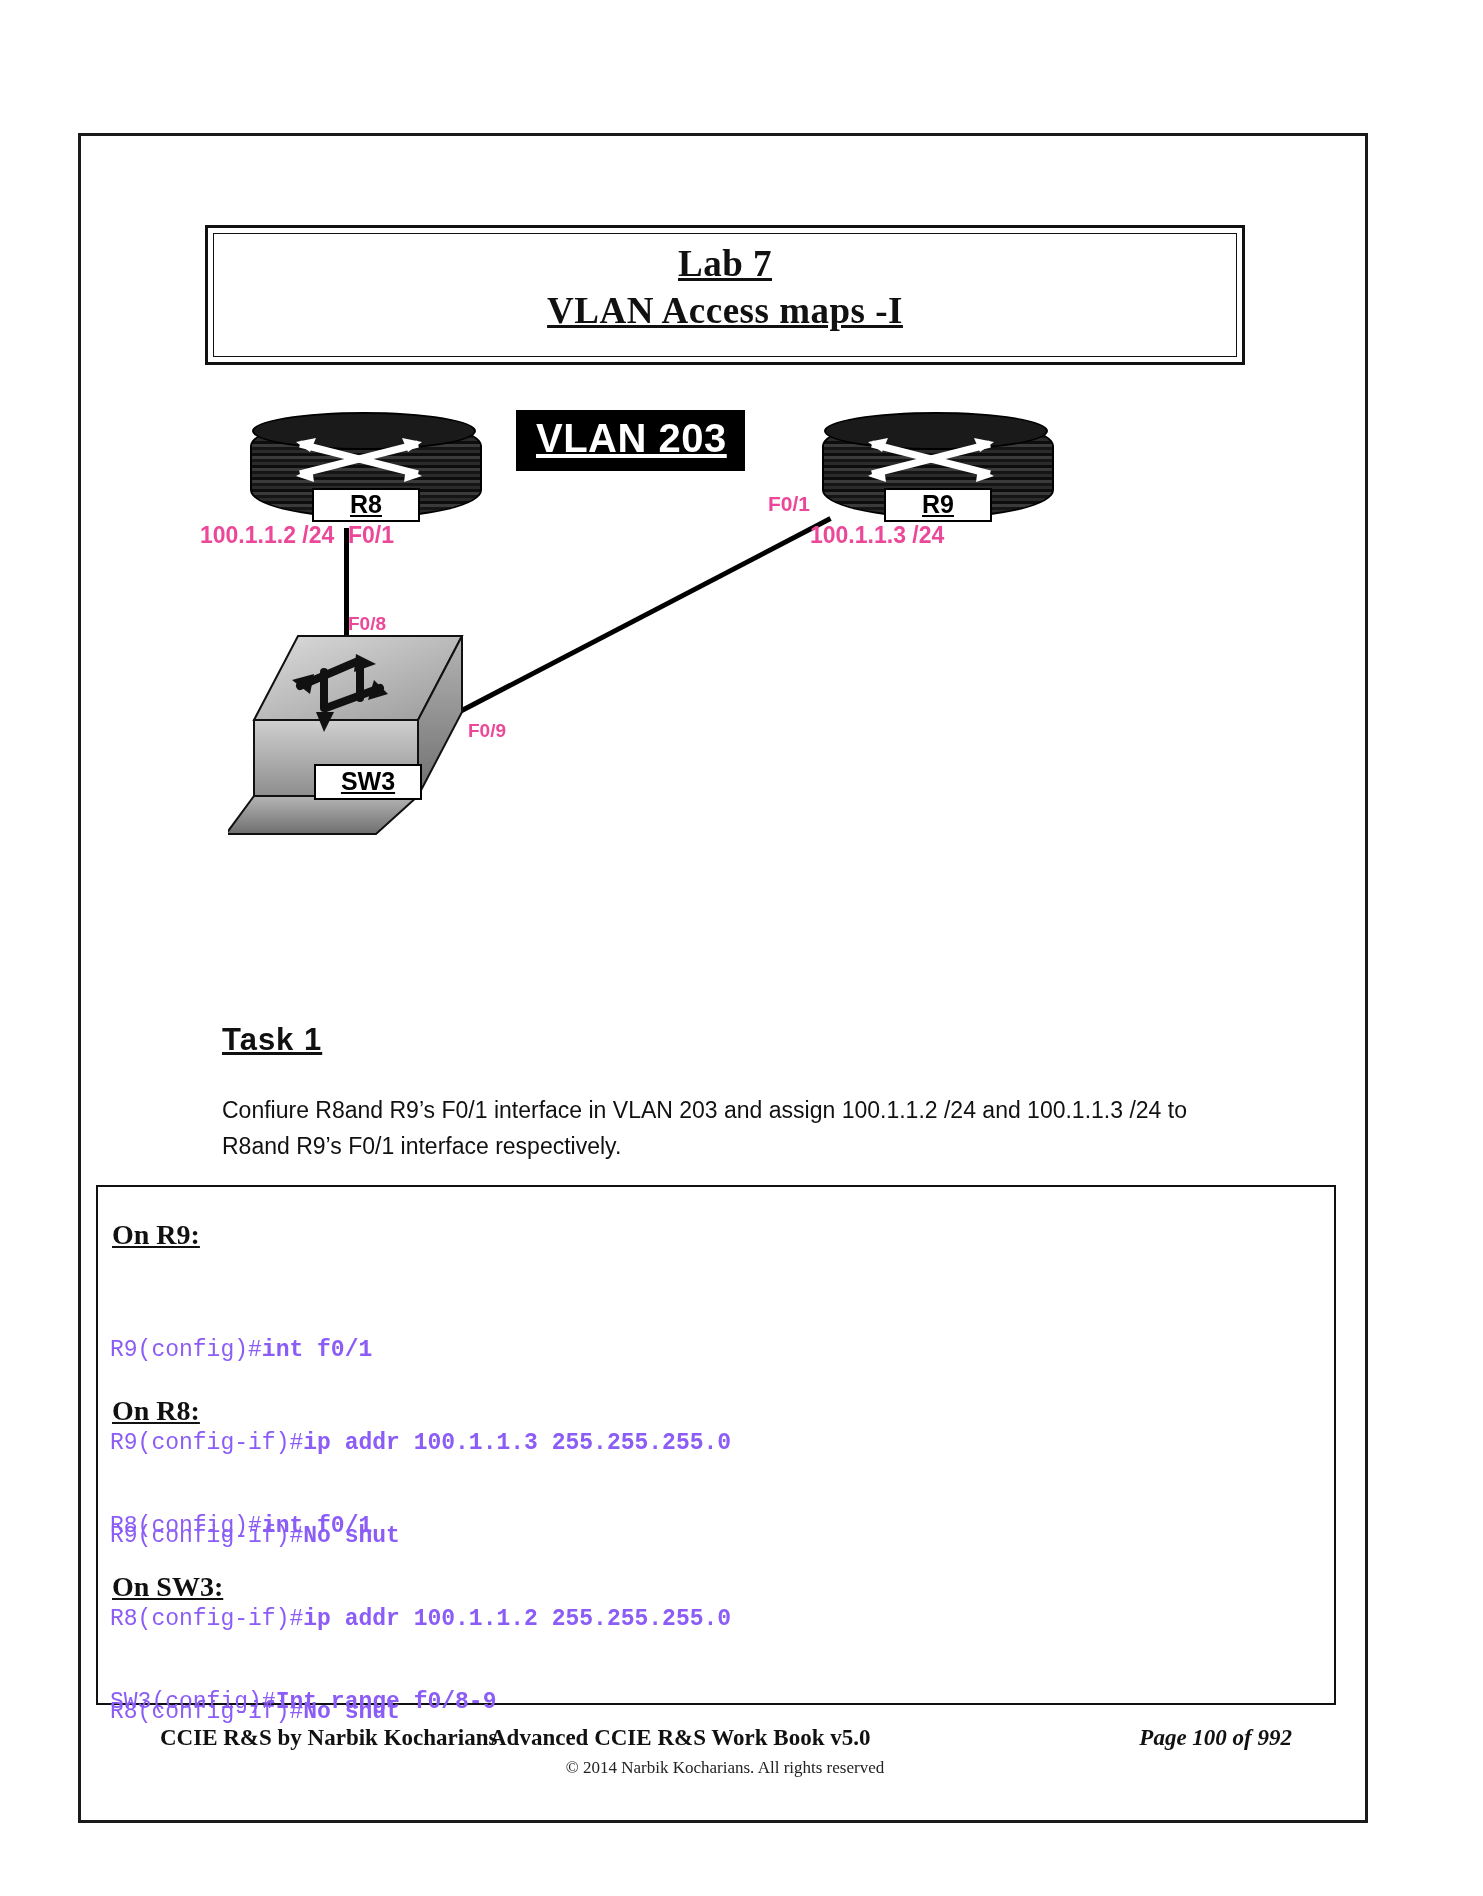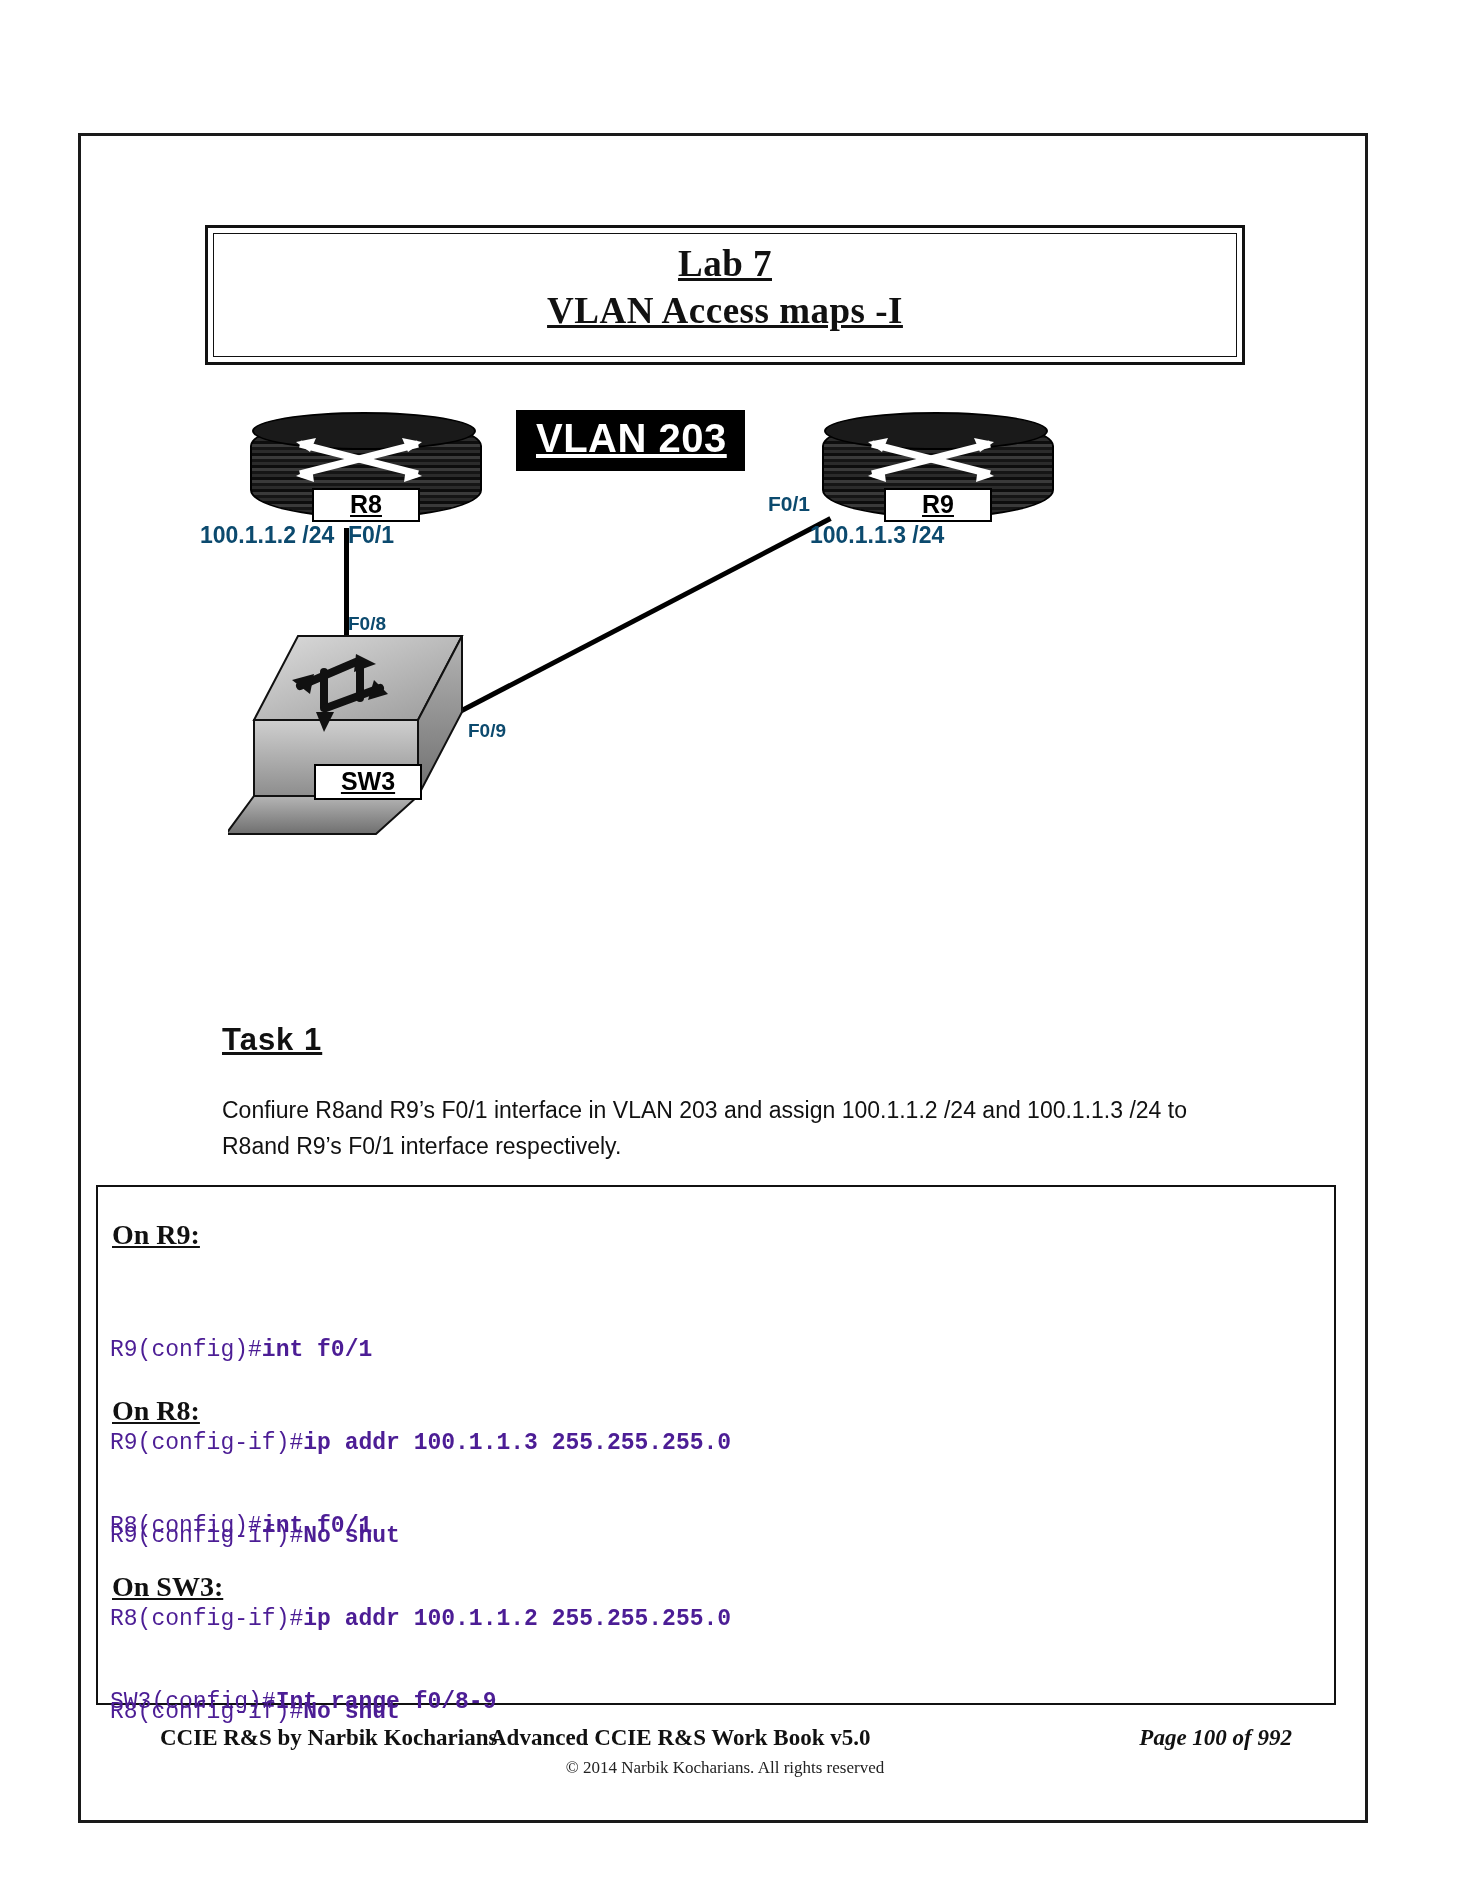--- a/index.html
+++ b/index.html
@@ -144,21 +144,21 @@
     padding: 6px 18px 10px 20px;
     letter-spacing: 0.5px;
     text-decoration: underline;
   }
 
   
   .dlabel {
     position: absolute;
     font-family: "Liberation Sans", sans-serif;
     font-weight: bold;
-    color: #0c4a6e;
+    color: #ec4899;
     white-space: nowrap;
   }
   #lbl-r8-ip   { left: 0px;   top: 112px; font-size: 23px; }
   #lbl-r8-f01  { left: 148px; top: 112px; font-size: 23px; }
   #lbl-r9-f01  { left: 568px; top: 82px;  font-size: 21px; }
   #lbl-r9-ip   { left: 610px; top: 112px; font-size: 23px; text-align: right; }
   #lbl-f08     { left: 148px; top: 203px; font-size: 19px; }
   #lbl-f09     { left: 268px; top: 310px; font-size: 19px; }
 
   
@@ -259,21 +259,21 @@
     text-decoration: underline;
     color: #111;
     left: 14px;
   }
   .cfg-block {
     position: absolute;
     left: 12px;
     font-family: "Liberation Mono", monospace;
     font-size: 23px;
     line-height: 31px;
-    color: #4c1d95;
+    color: #8b5cf6;
     white-space: pre;
   }
   .cfg-block .prompt { font-weight: normal; }
   .cfg-block .cmd { font-weight: bold; }
 
   #cfg-h-r9 { top: 32px; }
   #cfg-b-r9 { top: 86px; }
   #cfg-h-r8 { top: 208px; }
   #cfg-b-r8 { top: 262px; }
   #cfg-h-sw3 { top: 384px; }

